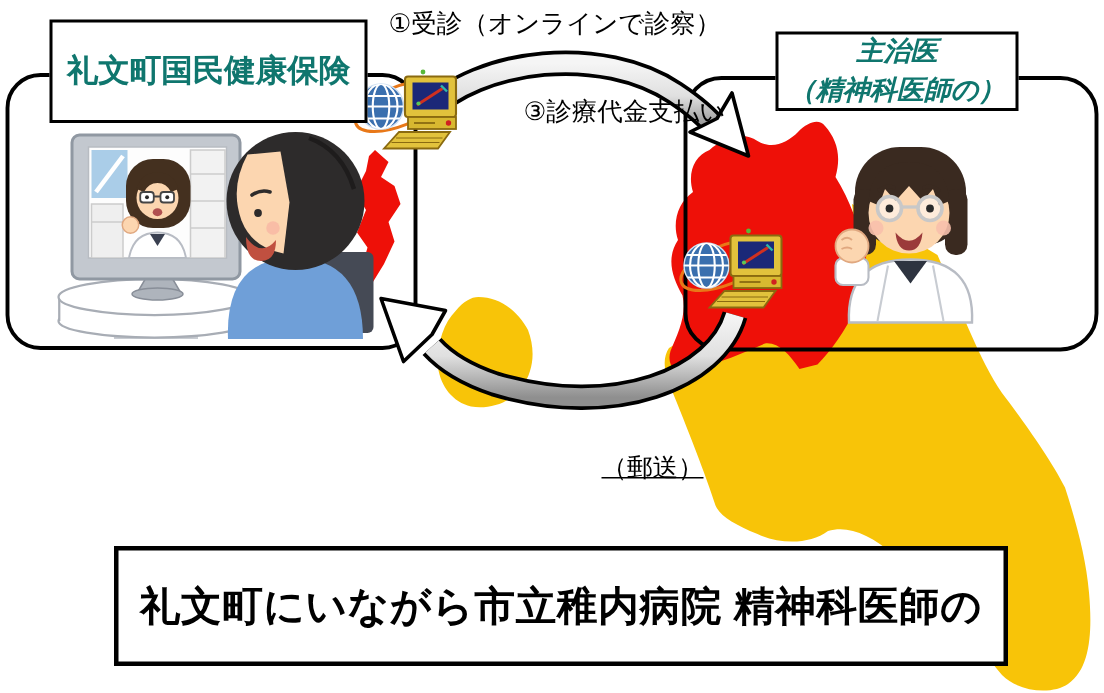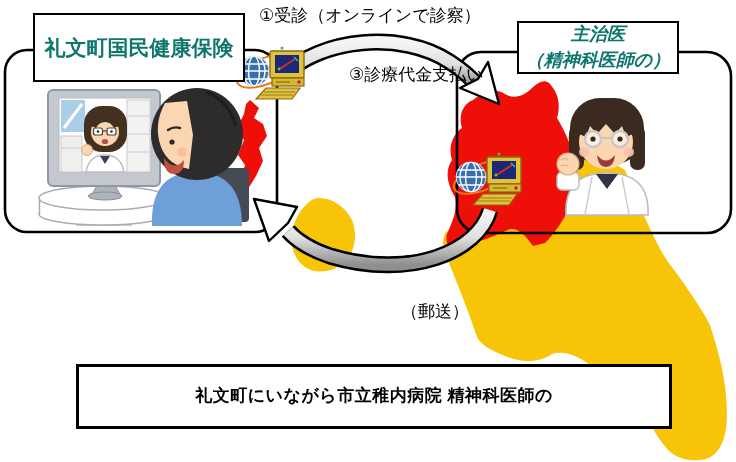--- a/index.html
+++ b/index.html
@@ -15,26 +15,26 @@
     text-align:right;font-weight:bold;color:#0f766e;
   }
   #clinic-box{left:33px;top:13px;width:212px;height:69px;font-size:21px;line-height:1.5;}
   #hospital-box{left:517px;top:21px;width:162px;height:53px;font-size:18px;line-height:1.4;font-style:italic;}
   .flowlabel{
     z-index:2;color:#000;font-size:17px;font-weight:500;white-space:nowrap;
   }
   #step1-label{left:259px;top:4px;}
   #step3-label{left:349px;top:63px;}
   #step2-label{left:294px;top:277px;}
-  #step2-note{left:401px;top:300px;}
+  #step2-note{left:401px;top:300px;text-decoration:underline;}
   #summary-banner{
-    left:76px;top:364px;width:596px;height:65px;z-index:3;
+    left:76px;top:364px;width:596px;height:80px;z-index:3;
     background:#ffffff;border:3.5px solid #000;
     display:flex;flex-direction:column;align-items:center;justify-content:center;
-    text-align:center;font-weight:800;font-size:17px;line-height:1.35;color:#000;
+    text-align:center;font-weight:800;font-size:27px;line-height:1.35;color:#000;
     letter-spacing:.5px;
   }
 </style>
 </head>
 <body>
 
 <div id="stage">
 
 <svg id="diagram-svg" width="736" height="462" viewBox="0 0 736 462">
   <defs>

